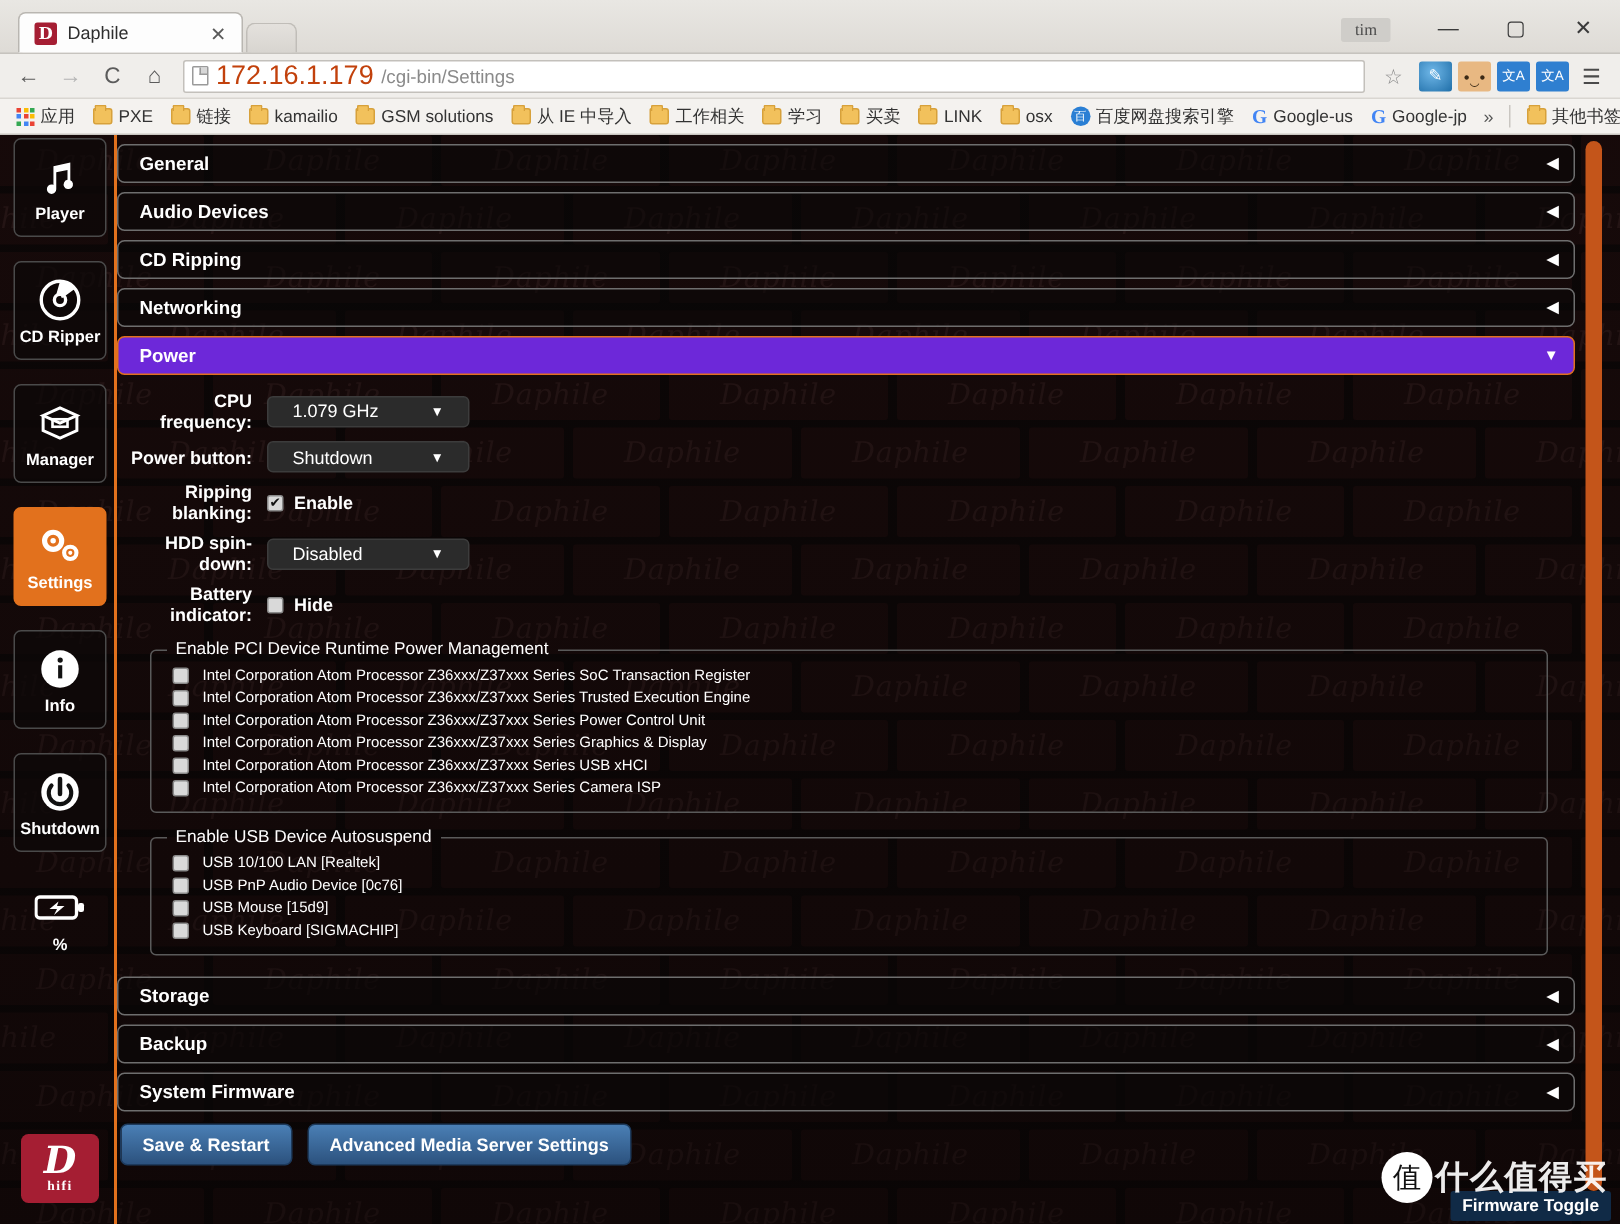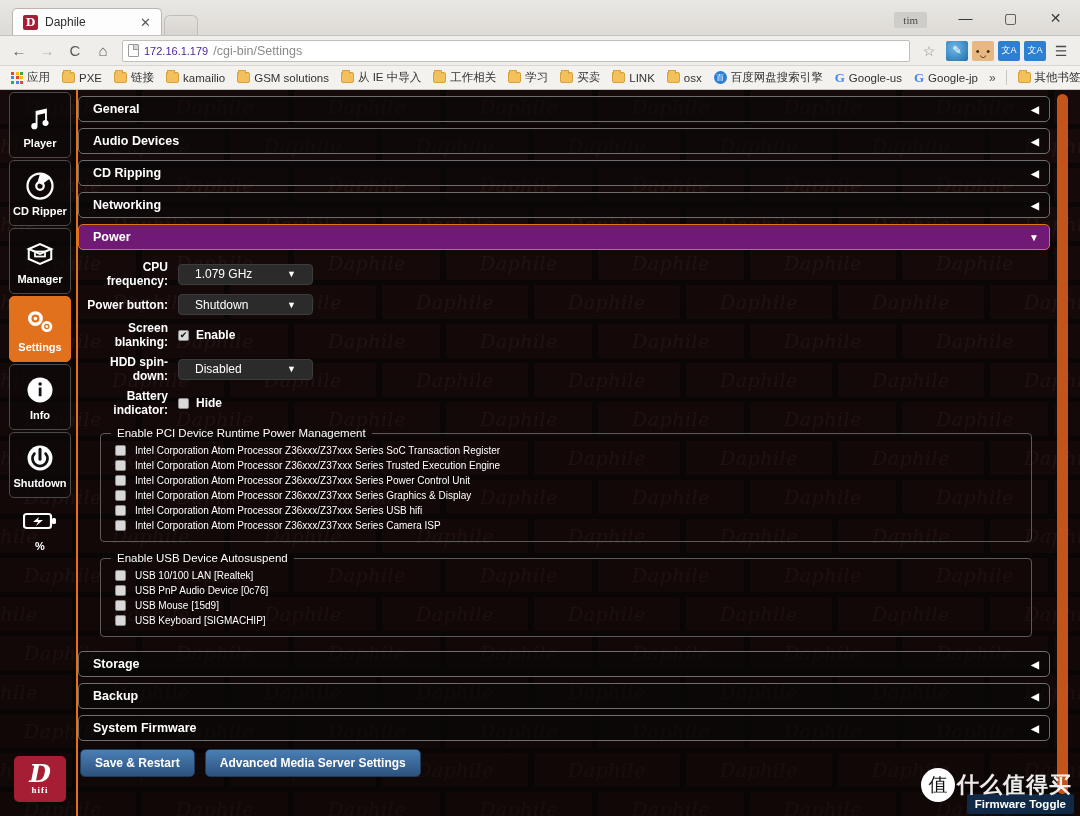--- a/index.html
+++ b/index.html
@@ -64,21 +64,21 @@
   .urlbox {
     flex: 1; height: 22px; background: #fff; border: 1px solid #c3c0bb; border-radius: 2px;
     display: flex; align-items: center; padding: 0 5px; gap: 5px; margin: 0 4px;
   }
   .page-icon {
     width: 11px; height: 13px; border: 1px solid #9a9a9a; background: #fff;
     border-radius: 1px; flex: 0 0 auto; position: relative;
   }
   .page-icon:after{ content:""; position:absolute; top:0; right:0; width:4px;height:4px;
     background:#d7d7d7; border-left:1px solid #9a9a9a; border-bottom:1px solid #9a9a9a;}
-  .url-host { font-size: 11px; color: #4c1d95; }
+  .url-host { font-size: 18px; color: #c2410c; }
   .url-path { font-size: 12.5px; color: #8a8a8a; }
   .star-icon { font-size: 14px; color: #8c8c8c; }
   .ext-icon {
     width: 22px; height: 20px; margin-left: 2px; border-radius: 2px;
     display:flex; align-items:center; justify-content:center;
     font-size: 11px; cursor: pointer; flex: 0 0 auto;
   }
   .ext-globe { background: radial-gradient(circle at 40% 35%, #6fb7e8, #1f6ea8); color:#fff; }
   .ext-face  { background: #e8b882; color:#3b2a16; }
   .ext-tr    { background: #2f7fd0; color: #fff; font-size: 9px; }
@@ -120,21 +120,21 @@
     color:#4a2a2a; font-size:19px;
     font-family:"DejaVu Serif", serif; font-style:italic;
     letter-spacing:0.5px;
   }
   .wallpaper-shade { position:absolute; inset:0;
     background:linear-gradient(to bottom, rgba(6,3,3,.55), rgba(6,3,3,.72)); }
 
   
   .sidebar {
     position:absolute; left:8px; top:2px; width:64px; bottom:0;
-    display:flex; flex-direction:column; align-items:center; gap:2px; z-index:5;
+    display:flex; flex-direction:column; align-items:center; gap:16px; z-index:5;
   }
   .side-item {
     width:62px; height:66px; border:1px solid #4a4a4a; border-radius:5px;
     background:rgba(12,8,8,.72);
     display:flex; flex-direction:column; align-items:center; justify-content:center;
     gap:2px; color:#fff; cursor:pointer; flex:0 0 auto;
   }
   .side-item.active { background:#e2711d; border-color:#e2711d; }
   .side-ico { height:34px; display:flex; align-items:center; justify-content:center; }
   .side-label { font-size:11px; font-weight:bold; }
@@ -153,21 +153,21 @@
   .main {
     position:absolute; left:78px; top:0; right:30px; bottom:0;
     padding:6px 0 0 0; z-index:6; overflow:hidden;
   }
   .acc-header {
     height:26px; border:1px solid #6e6e6e; border-radius:5px; margin-bottom:6px;
     background:rgba(10,7,7,.55);
     display:flex; align-items:center; justify-content:space-between;
     padding:0 10px 0 14px; color:#fff; font-size:12.5px; font-weight:bold; cursor:pointer;
   }
-  .acc-header.open { background:#701a75; border-color:#e2711d; }
+  .acc-header.open { background:#6d28d9; border-color:#e2711d; }
   .acc-arrow { font-size:10px; color:#fff; }
 
   .panel { padding: 4px 0 6px 0; }
   .frow { display:flex; align-items:center; margin-bottom:6px; }
   .flabel {
     width:100px; text-align:right; padding-right:10px;
     color:#fff; font-size:12px; font-weight:bold; flex:0 0 auto;
   }
   .fsel {
     width:135px; height:21px; background:#2b2b2b; border:1px solid #3c3c3c; border-radius:4px;
@@ -639,21 +639,21 @@
 
         <div class="frow">
           <span class="flabel">Power button:</span>
           <div class="fsel">
             <span>Shutdown</span>
             <span class="caret">▼</span>
           </div>
         </div>
 
         <div class="frow">
-          <span class="flabel">Screen blanking:</span>
+          <span class="flabel">Ripping blanking:</span>
           <span class="chk on"></span>
           <span class="chk-text">Enable</span>
         </div>
 
         <div class="frow">
           <span class="flabel">HDD spin-down:</span>
           <div class="fsel">
             <span>Disabled</span>
             <span class="caret">▼</span>
           </div>
@@ -679,21 +679,21 @@
               <div class="cbrow">
                 <span class="chk"></span>
                 <span class="lbl">Intel Corporation Atom Processor Z36xxx/Z37xxx Series Power Control Unit</span>
               </div>
               <div class="cbrow">
                 <span class="chk"></span>
                 <span class="lbl">Intel Corporation Atom Processor Z36xxx/Z37xxx Series Graphics &amp; Display</span>
               </div>
               <div class="cbrow">
                 <span class="chk"></span>
-                <span class="lbl">Intel Corporation Atom Processor Z36xxx/Z37xxx Series USB hifi</span>
+                <span class="lbl">Intel Corporation Atom Processor Z36xxx/Z37xxx Series USB xHCI</span>
               </div>
               <div class="cbrow">
                 <span class="chk"></span>
                 <span class="lbl">Intel Corporation Atom Processor Z36xxx/Z37xxx Series Camera ISP</span>
               </div>
             </div>
         </fieldset>
 
         <fieldset class="fs">
           <legend>Enable USB Device Autosuspend</legend>

